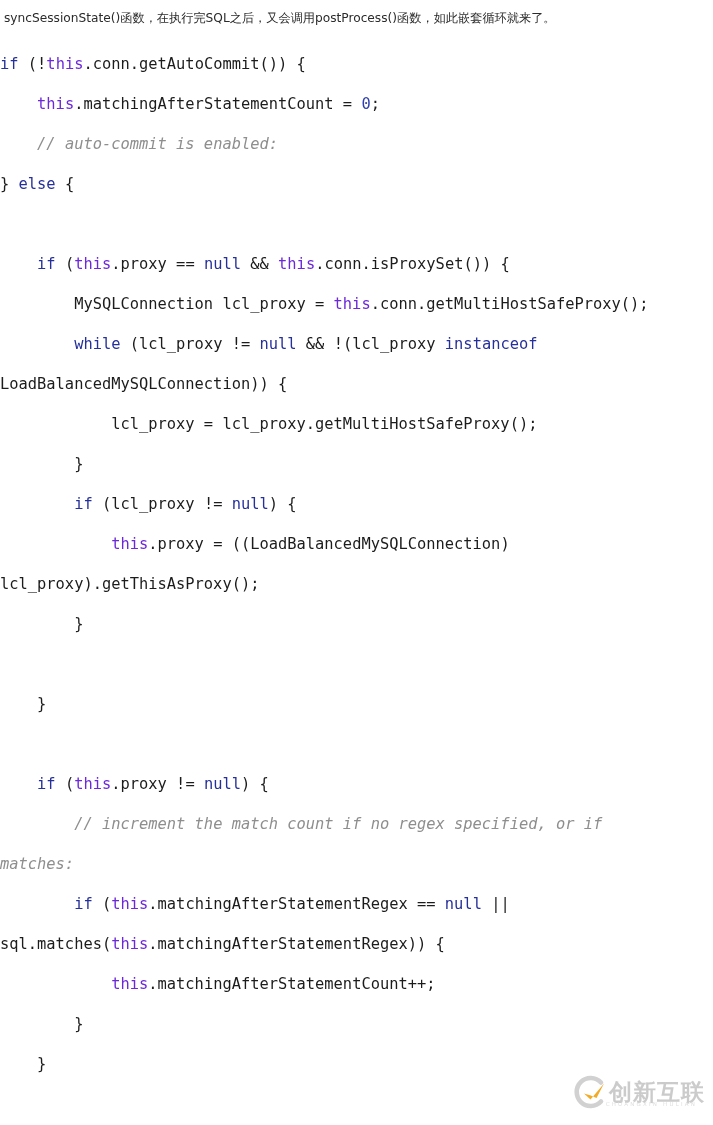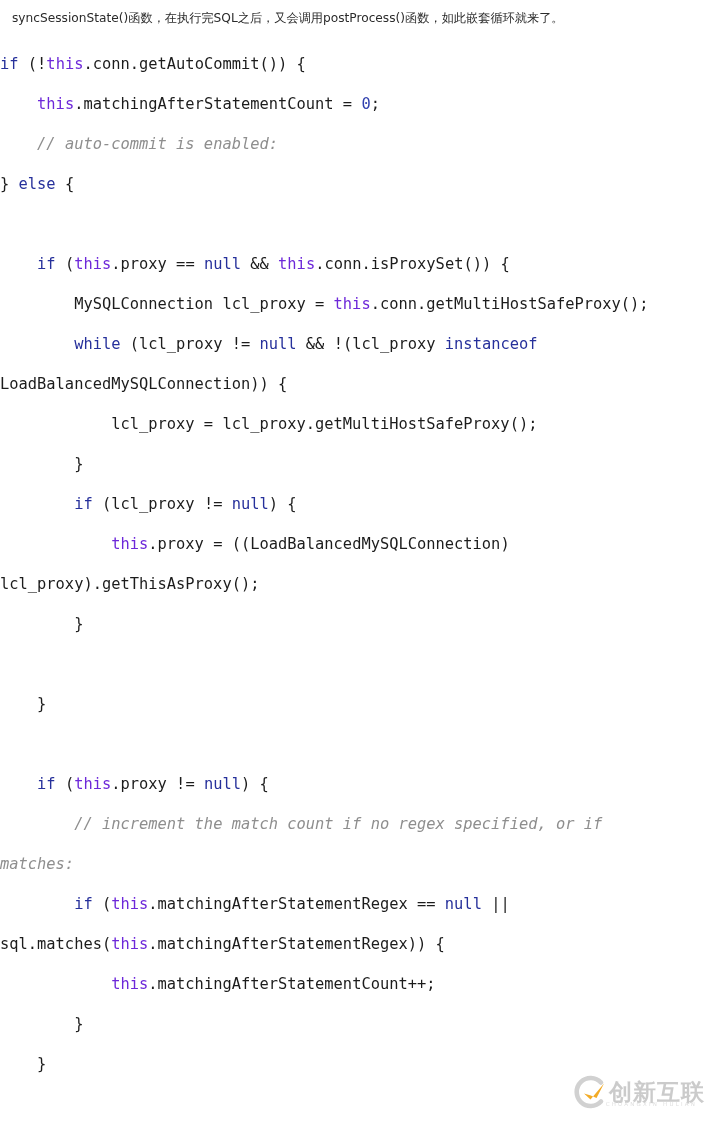--- a/index.html
+++ b/index.html
@@ -14,21 +14,21 @@
     position: relative;
     overflow: hidden;
     font-family: "DejaVu Sans Mono", "Liberation Mono", monospace;
     -webkit-font-smoothing: antialiased;
   }
 
   
   #intro-paragraph {
     position: absolute;
     top: 8px;
-    left: 12px;
+    left: 4px;
     width: 574px;
     font-family: "DejaVu Sans", "Liberation Sans", sans-serif;
     font-size: 12.2px;
     line-height: 20px;
     color: #2b2b2b;
     white-space: nowrap;
     letter-spacing: 0px;
   }
 
   

